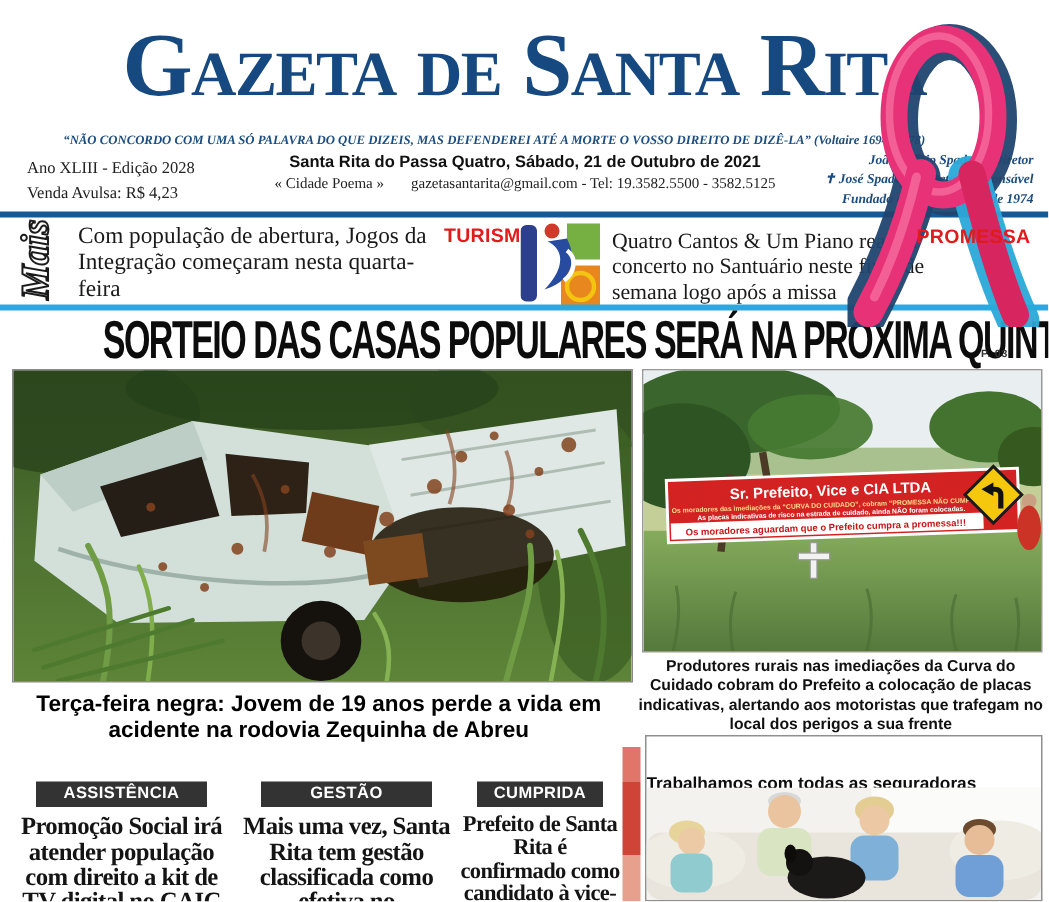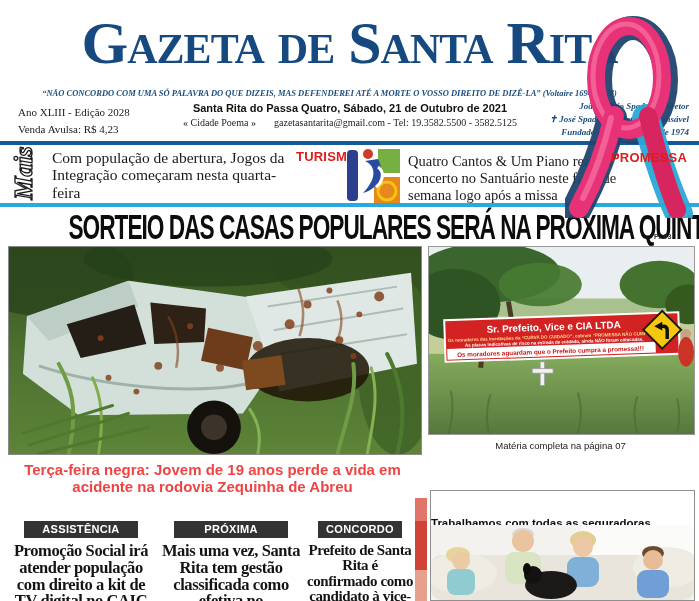--- a/index.html
+++ b/index.html
@@ -61,21 +61,21 @@
   
   .photo-left { position:absolute; top:246px; left:8px; width:414px; height:209px;
     border:1px solid #8a8a8a; }
   .photo-right { position:absolute; top:246px; left:428px; width:267px; height:189px;
     border:1px solid #999; }
   .photo-left svg, .photo-right svg { display:block; width:100%; height:100%; }
   .caption-right { position:absolute; top:438px; left:424px; width:273px; text-align:center;
     font-weight:bold; font-size:10.5px; line-height:1.25; color:#111; }
   .caption-right .ref { font-weight:normal; font-size:9.5px; color:#222; margin-top:2px; }
   .caption-left { position:absolute; top:461px; left:10px; width:405px; text-align:center;
-    font-weight:bold; font-size:15px; line-height:1.15; color:#ef4444; }
+    font-weight:bold; font-size:15px; line-height:1.15; color:#000000; }
   
   .col { position:absolute; top:497px; text-align:center; }
   .col-1 { left:8px;   width:146px; }
   .col-2 { left:158px; width:146px; }
   .col-3 { left:306px; width:108px; }
   .tag-bar { display:inline-block; min-width:78%; background:#333; color:#fff;
     font-weight:bold; font-size:11px; padding:2px 6px 3px; letter-spacing:0.3px;margin-top:24px; }
   .col-headline { margin-top:5px; font-family:"Liberation Serif", serif; font-weight:bold;
     font-size:16.5px; line-height:1.02; letter-spacing:-0.4px; color:#141414; }
   .col-3 .col-headline { font-size:15px; }
@@ -250,36 +250,37 @@
         <rect x="112" y="116" width="4.5" height="24" fill="#f2f2f2" stroke="#9a9a9a" stroke-width="0.8"></rect>
         <rect x="104" y="123" width="21" height="4.5" fill="#f2f2f2" stroke="#9a9a9a" stroke-width="0.8"></rect>
       </g>
 
       <circle cx="259" cy="88" r="5" fill="#caa083"></circle>
       <ellipse cx="259" cy="106" rx="8" ry="15" fill="#cc3327"></ellipse>
     </svg>
   </div>
 
   <div class="caption-right">
+    <div>Produtores rurais nas imediações da Curva do Cuidado cobram do Prefeito a colocação de placas indicativas, alertando aos motoristas que trafegam no local dos perigos a sua frente</div>
     <div class="ref">Matéria completa na página 07</div>
   </div>
   <div class="caption-left">Terça-feira negra: Jovem de 19 anos perde a vida em acidente na rodovia Zequinha de Abreu</div>
 
   <div class="col col-1">
     <span class="tag-bar">ASSISTÊNCIA</span>
     <div class="col-headline">Promoção Social irá atender população com direito a kit de TV digital no CAIC neste sábado</div>
     
   </div>
   <div class="col col-2">
-    <span class="tag-bar">PRÓXIMA</span>
+    <span class="tag-bar">GESTÃO</span>
     <div class="col-headline">Mais uma vez, Santa Rita tem gestão classificada como efetiva no IEGM/TCE</div>
     
   </div>
   <div class="col col-3">
-    <span class="tag-bar">CONCORDO</span>
+    <span class="tag-bar">CUMPRIDA</span>
     <div class="col-headline">Prefeito de Santa Rita é confirmado como candidato à vice-presidência da Aprecesp</div>
     
   </div>
 
   <div class="red-strip"></div>
 
   <div class="ad-box">
     <div class="ad-text">
       <div class="ad-line1">Trabalhamos com todas as seguradoras</div>
       <div class="ad-line2">Uma facilidade para VOCÊ: seguro pela Generali em 10 x sem juros</div>

